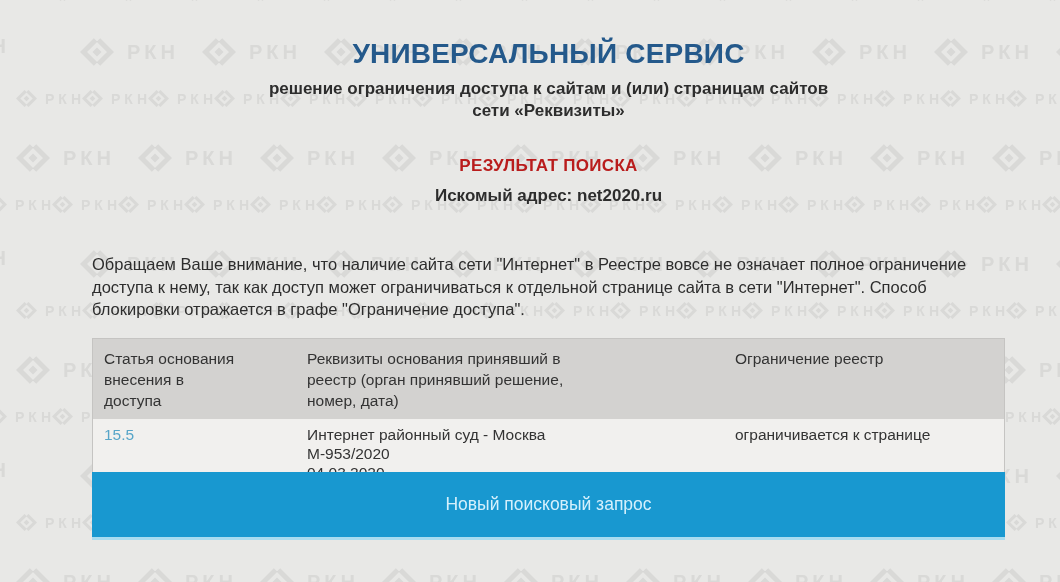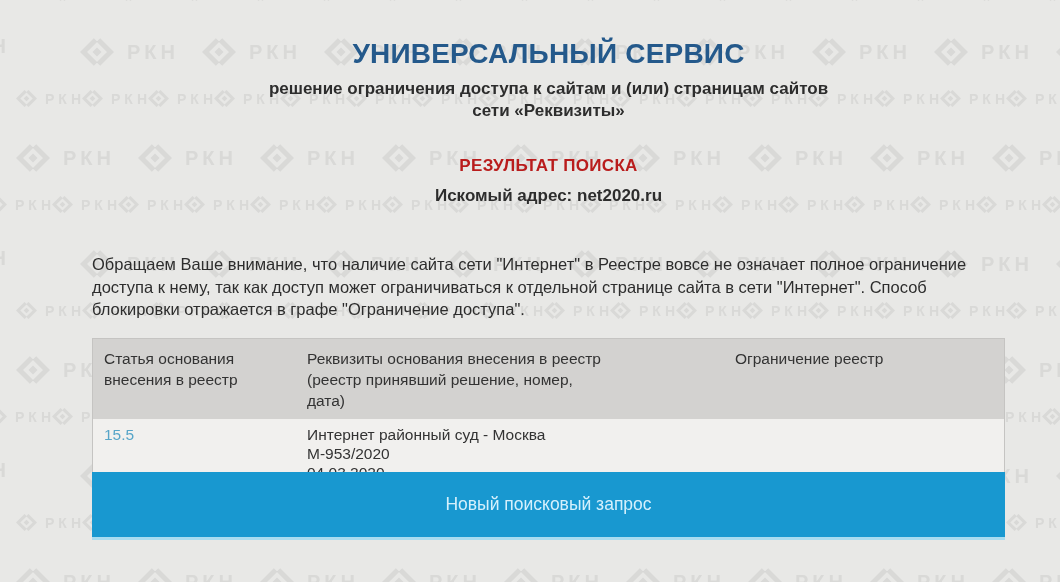--- a/index.html
+++ b/index.html
@@ -1661,34 +1661,35 @@
     <div class="centered subtitle l2">сети «Реквизиты»</div>
 
     <div class="centered result-heading">РЕЗУЛЬТАТ ПОИСКА</div>
     <div class="centered result-line l1">Искомый адрес: net2020.ru</div>
 
     <p class="notice">Обращаем Ваше внимание, что наличие сайта сети "Интернет" в Реестре вовсе не означает полное ограничение доступа к нему, так как доступ может ограничиваться к отдельной странице сайта в сети "Интернет". Способ блокировки отражается в графе "Ограничение доступа".</p>
 
     <div class="tbl">
       <div class="tbl-head">
         <div class="c1">
-          <div class="hdr-narrow1">Статья основания внесения в реестр</div>
+          <div class="hdr-narrow1">Статья основания внесения в доступа</div>
         </div>
         <div class="c2">
-          <div class="hdr-narrow2">Реквизиты основания внесения в реестр (реестр принявший решение, номер, дата)</div>
+          <div class="hdr-narrow2">Реквизиты основания принявший в реестр (орган принявший решение, номер, дата)</div>
         </div>
         <div class="c3">Ограничение реестр</div>
       </div>
       <div class="tbl-row">
         <div class="c1">
           <a class="article-link">15.5</a>
         </div>
         <div class="c2">
           <div>Интернет районный суд - Москва</div>
           <div>М-953/2020</div>
           <div>04.03.2020</div>
         </div>
+        <div class="c3">ограничивается к странице</div>
       </div>
     </div>
 
     <button class="new-search">Новый поисковый запрос</button>
   </div>
 </div>
 
 </body></html>

